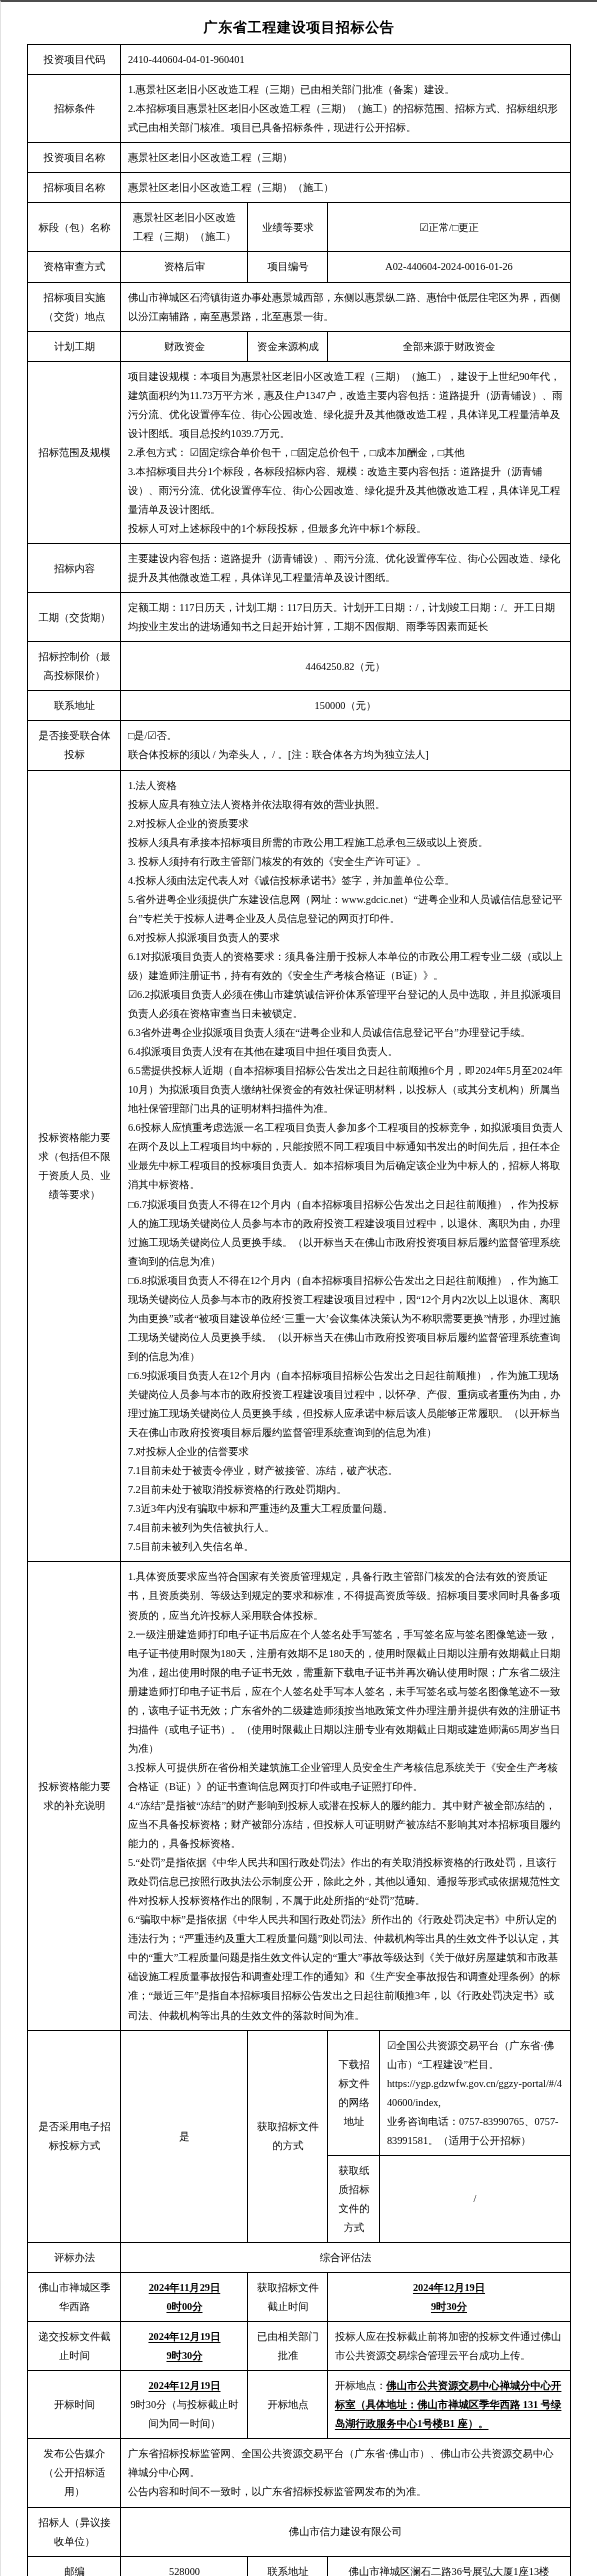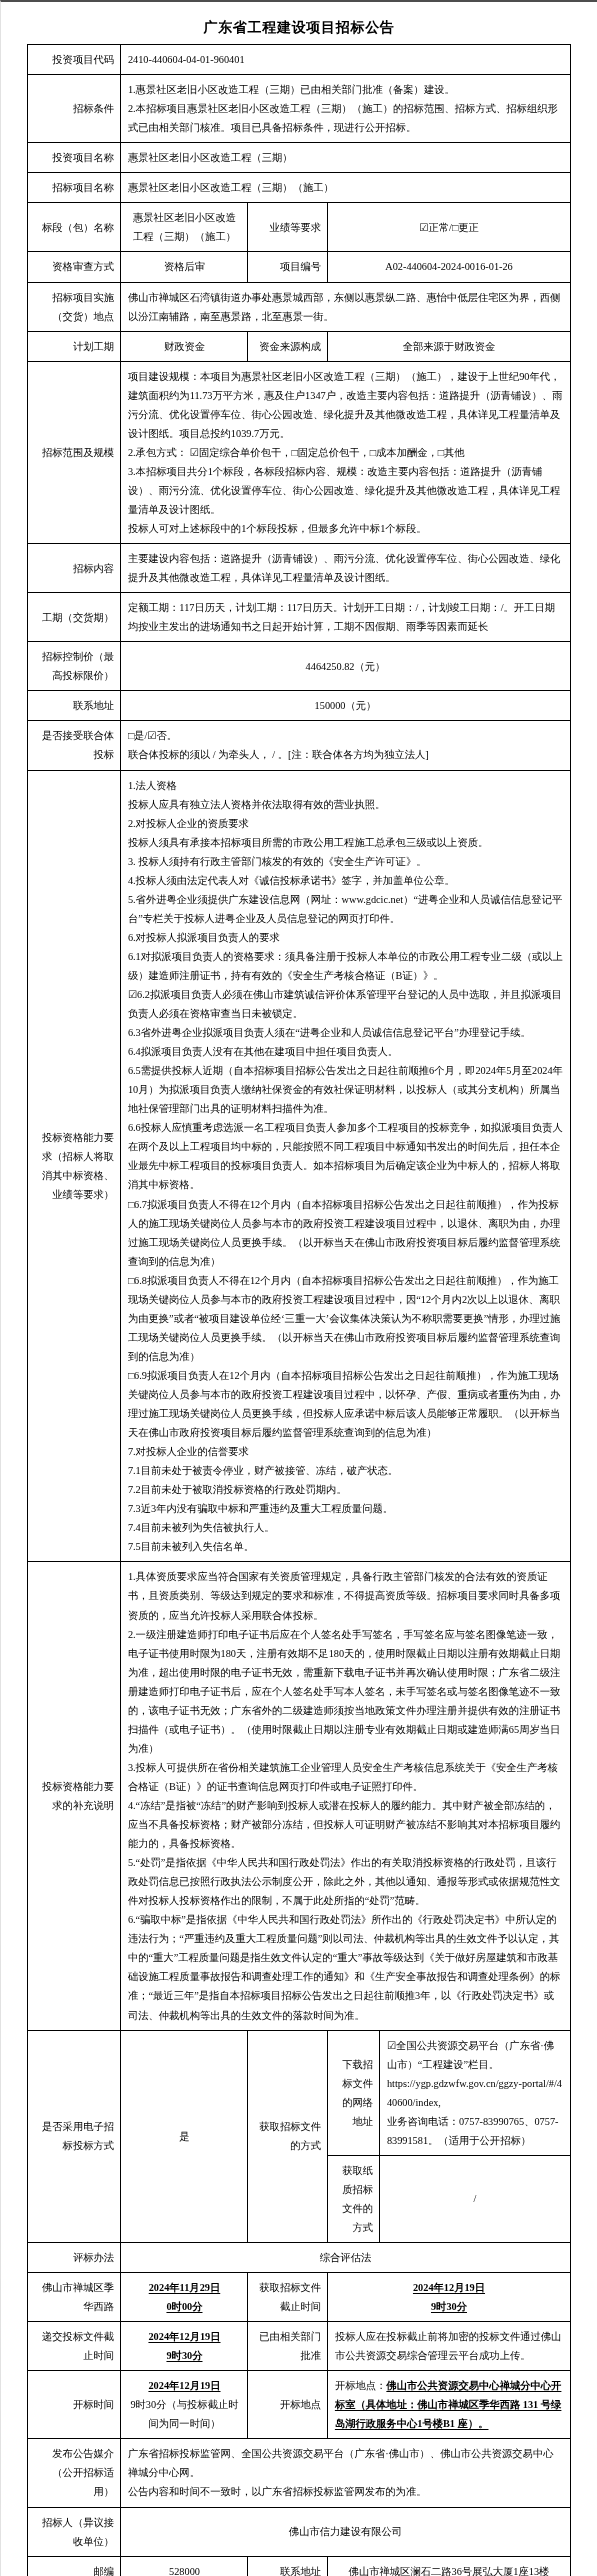--- a/index.html
+++ b/index.html
@@ -31,21 +31,21 @@
   table.doc td {
     border: 1.4px solid #000;
     padding: 5px 6.4px;
     font-size: 10.3px;
     line-height: 1.85;
     vertical-align: middle;
     white-space: pre-wrap;
     word-break: break-all;
     overflow-wrap: anywhere;
   }
-  td.lab { text-align: right; padding: 5px 3.6px; font-size: 10.7px; }
+  td.lab { text-align: center; padding: 5px 3.6px; font-size: 10.7px; }
   td.ctr { text-align: center; }
   .u { text-decoration: underline; text-underline-offset: 2.1px; font-weight: bold; }
 </style>
 </head>
 <body>
 
 <div class="page">
   <div class="doc-title">广东省工程建设项目招标公告</div>
 
   <table class="doc">
@@ -133,21 +133,21 @@
       <td class="ctr" colspan="4">150000（元）</td>
     </tr>
 
     <tr>
       <td class="lab">是否接受联合体投标</td>
       <td colspan="4">□是/☑否。
 联合体投标的须以 / 为牵头人， / 。[注：联合体各方均为独立法人]</td>
     </tr>
 
     <tr>
-      <td class="lab">投标资格能力要求（招标人将取消其中标资格、业绩等要求）</td>
+      <td class="lab">投标资格能力要求（包括但不限于资质人员、业绩等要求）</td>
       <td colspan="4">1.法人资格
 投标人应具有独立法人资格并依法取得有效的营业执照。
 2.对投标人企业的资质要求
 投标人须具有承接本招标项目所需的市政公用工程施工总承包三级或以上资质。
 3. 投标人须持有行政主管部门核发的有效的《安全生产许可证》。
 4.投标人须由法定代表人对《诚信投标承诺书》签字，并加盖单位公章。
 5.省外进粤企业须提供广东建设信息网（网址：www.gdcic.net）“进粤企业和人员诚信信息登记平台”专栏关于投标人进粤企业及人员信息登记的网页打印件。
 6.对投标人拟派项目负责人的要求
 6.1对拟派项目负责人的资格要求：须具备注册于投标人本单位的市政公用工程专业二级（或以上级）建造师注册证书，持有有效的《安全生产考核合格证（B证）》。
 ☑6.2拟派项目负责人必须在佛山市建筑诚信评价体系管理平台登记的人员中选取，并且拟派项目负责人必须在资格审查当日未被锁定。

